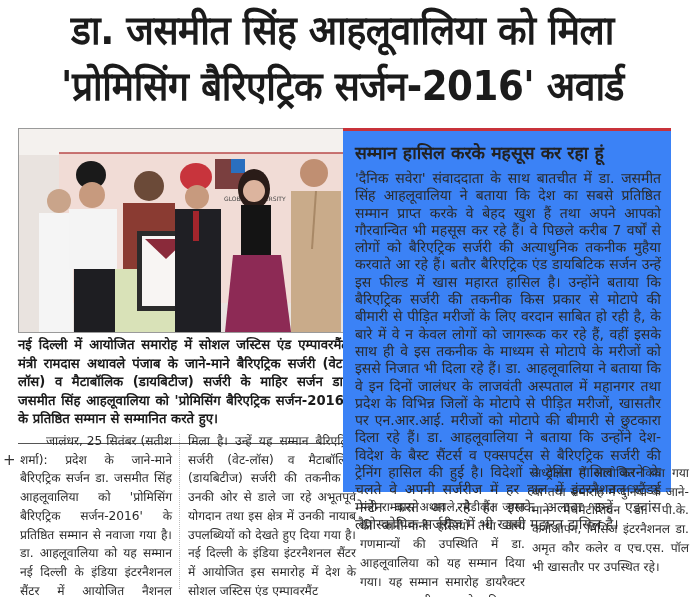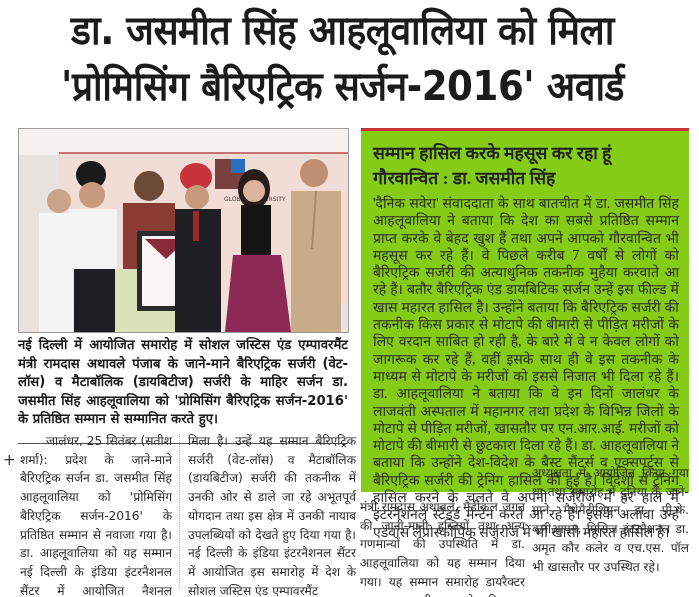--- a/index.html
+++ b/index.html
@@ -42,22 +42,22 @@
   .col2 { left: 188px; top: 432px; width: 168px; }
   .col3 { left: 360px; top: 498px; width: 165px; }
   .col4 { left: 532px; top: 464px; width: 157px; }
   .col p { margin: 0; }
   .col1 p { text-indent: 26px; }
   .plus-mark {
     position: absolute; left: 3px; top: 451px; font-size: 15px; color: #333;
   }
 
   .sidebar {
-    position: absolute; left: 361px; top: 128px; width: 328px; height: 361px;
-    background: #84cc16; border-top: 3px solid #c8323a; font-family: Liberation Serif, serif;
+    position: absolute; left: 343px; top: 128px; width: 328px; height: 361px;
+    background: #3b82f6; border-top: 3px solid #c8323a;
   }
   .sidebar .s-title {
     margin: 10px 8px 0 12px; font-weight: bold; color: #222;
     font-size: 17.5px; line-height: 25px; white-space: nowrap;
   }
   .sidebar .s-body {
     margin: 4px 10px 0 12px; font-size: 14px; line-height: 17.3px;
     color: #2a2a2a; text-align: justify;
   }
   .divider-left {
@@ -122,21 +122,20 @@
 
 <div class="col col1">
   <p>जालंधर, 25 सितंबर (सतीश शर्मा): प्रदेश के जाने-माने बैरिएट्रिक सर्जन डा. जसमीत सिंह आहलूवालिया को 'प्रोमिसिंग बैरिएट्रिक सर्जन-2016' के प्रतिष्ठित सम्मान से नवाजा गया है। डा. आहलूवालिया को यह सम्मान नई दिल्ली के इंडिया इंटरनैशनल सैंटर में आयोजित नैशनल एक्सीलैंस अवार्ड समारोह के दौरान</p>
 </div>
 <div class="col col2">
   <p>मिला है। उन्हें यह सम्मान बैरिएट्रिक सर्जरी (वेट-लॉस) व मैटाबॉलिक (डायबिटीज) सर्जरी की तकनीक में उनकी ओर से डाले जा रहे अभूतपूर्व योगदान तथा इस क्षेत्र में उनकी नायाब उपलब्धियों को देखते हुए दिया गया है। नई दिल्ली के इंडिया इंटरनैशनल सैंटर में आयोजित इस समारोह में देश के सोशल जस्टिस एंड एम्पावरमैंट</p>
 </div>
 
 <div class="sidebar">
   <div class="s-title">सम्मान हासिल करके महसूस कर रहा हूं</div>
-  <div class="s-title" style="margin-top:0">गौरवान्वित : डा. जसमीत सिंह</div>
   <div class="s-body">'दैनिक सवेरा' संवाददाता के साथ बातचीत में डा. जसमीत सिंह आहलूवालिया ने बताया कि देश का सबसे प्रतिष्ठित सम्मान प्राप्त करके वे बेहद खुश हैं तथा अपने आपको गौरवान्वित भी महसूस कर रहे हैं। वे पिछले करीब 7 वर्षों से लोगों को बैरिएट्रिक सर्जरी की अत्याधुनिक तकनीक मुहैया करवाते आ रहे हैं। बतौर बैरिएट्रिक एंड डायबिटिक सर्जन उन्हें इस फील्ड में खास महारत हासिल है। उन्होंने बताया कि बैरिएट्रिक सर्जरी की तकनीक किस प्रकार से मोटापे की बीमारी से पीड़ित मरीजों के लिए वरदान साबित हो रही है, के बारे में वे न केवल लोगों को जागरूक कर रहे हैं, वहीं इसके साथ ही वे इस तकनीक के माध्यम से मोटापे के मरीजों को इससे निजात भी दिला रहे हैं। डा. आहलूवालिया ने बताया कि वे इन दिनों जालंधर के लाजवंती अस्पताल में महानगर तथा प्रदेश के विभिन्न जिलों के मोटापे से पीड़ित मरीजों, खासतौर पर एन.आर.आई. मरीजों को मोटापे की बीमारी से छुटकारा दिला रहे हैं। डा. आहलूवालिया ने बताया कि उन्होंने देश-विदेश के बैस्ट सैंटर्स व एक्सपर्ट्स से बैरिएट्रिक सर्जरी की ट्रेनिंग हासिल की हुई है। विदेशों से ट्रेनिंग हासिल करने के चलते वे अपनी सर्जरीज में हर हाल में इंटरनैशनल स्टैंडर्ड मेन्टेन करते आ रहे हैं। इसके अलावा उन्हें एडवांस लैप्रोस्कोपिक सर्जरीज में भी खासी महारत हासिल है।</div>
 </div>
 
 <div class="col col3">
   <p>मंत्री रामदास अथावले, मैडीकल जगत की जानी-मानी हस्तियों तथा अन्य गणमान्यों की उपस्थिति में डा. आहलूवालिया को यह सम्मान दिया गया। यह सम्मान समारोह डायरैक्टर जनरल डा. अभीरम कुलश्रेष्ठ की</p>
 </div>
 <div class="col col4">
   <p>अध्यक्षता में आयोजित किया गया था तथा समारोह में दुनिया के जाने-माने मैथेमैटीशियन डा. पी.के. कनीआपन, मिसिज इंटरनैशनल डा. अमृत कौर कलेर व एच.एस. पॉल भी खासतौर पर उपस्थित रहे।</p>
 </div>
 

